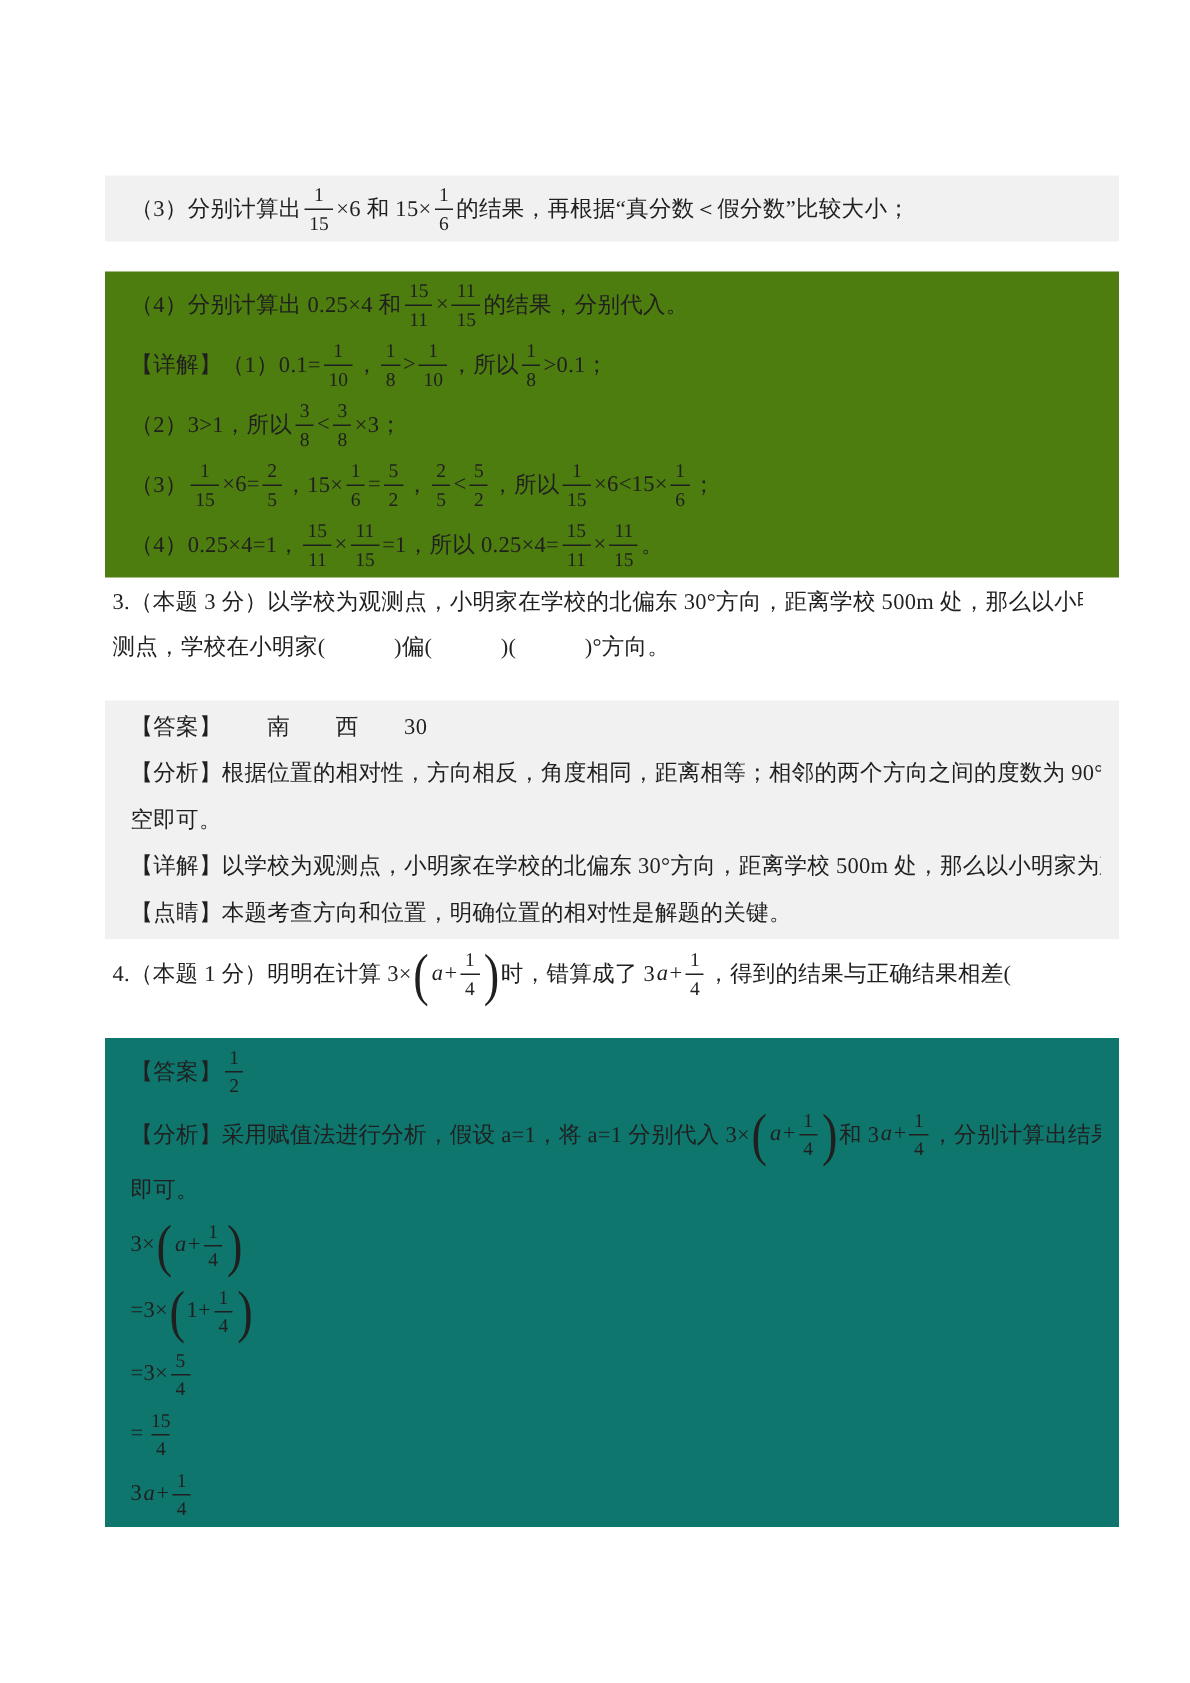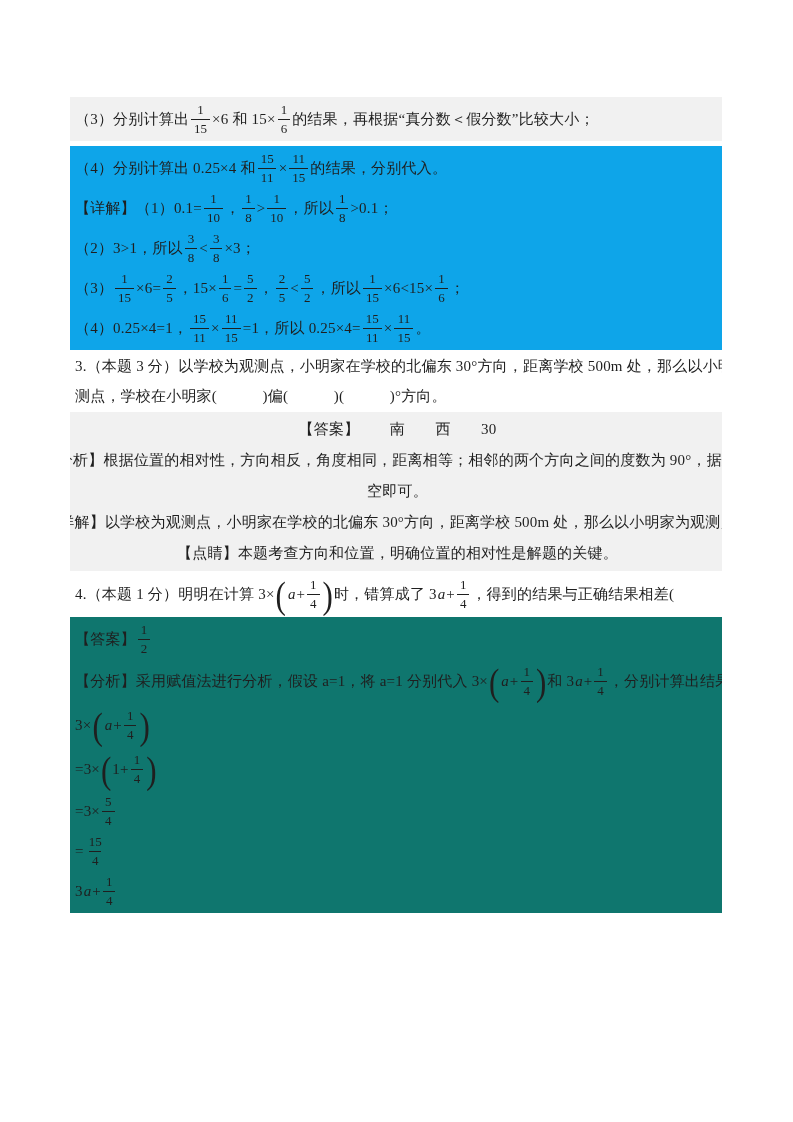--- a/index.html
+++ b/index.html
@@ -15,33 +15,33 @@
     overflow: hidden;
     font-family: "Liberation Serif", "DejaVu Serif", serif;
   }
   .content-column {
     position: absolute;
     left: 70px;
     top: 97px;
     width: 652px;
   }
   .block { width: 100%; }
-  .band { padding: 2px 0; }
+  .band { padding: 2px 12px; margin-top: 20px; }
   .plain-block { background: transparent; padding: 1px 0; }
   .gap-after { margin-bottom: 5px; }
   .line {
     display: flex;
     align-items: center;
     padding-left: 5px;
     padding-right: 2px;
     font-size: 15px;
     overflow: hidden;
   }
   .line.plain { min-height: 30px; }
-  .line.plain31 { min-height: 31px; justify-content: center; }
+  .line.plain31 { min-height: 31px; }
   .line.mid { min-height: 40px; }
   .line.tall { min-height: 44px; }
   .seg-text { white-space: pre; letter-spacing: 0.2px; }
   .seg-var {
     font-style: italic;
     padding: 0 1px;
     white-space: pre;
   }
   .frac {
     display: inline-flex;
@@ -77,21 +77,21 @@
             <span class="den" style="border-top-color: rgb(31, 31, 31);">15</span>
           </span>
           <span class="seg-text">×6 和 15×</span>
           <span class="frac">
             <span class="num">1</span>
             <span class="den" style="border-top-color: rgb(31, 31, 31);">6</span>
           </span>
           <span class="seg-text">的结果，再根据“真分数＜假分数”比较大小；</span>
         </div>
       </div>
-      <div class="block band" style="background: #0ea5e9;">
+      <div class="block band" style="background: #4d7c0f;">
         <div class="line mid">
           <span class="seg-text">（4）分别计算出 0.25×4 和</span>
           <span class="frac">
             <span class="num">15</span>
             <span class="den" style="border-top-color: rgb(31, 31, 31);">11</span>
           </span>
           <span class="seg-text">×</span>
           <span class="frac">
             <span class="num">11</span>
             <span class="den" style="border-top-color: rgb(31, 31, 31);">15</span>
@@ -267,20 +267,23 @@
           <span class="paren">)</span>
           <span class="seg-text">和 3</span>
           <span class="seg-var">a</span>
           <span class="seg-text">+</span>
           <span class="frac">
             <span class="num">1</span>
             <span class="den" style="border-top-color: rgb(31, 31, 31);">4</span>
           </span>
           <span class="seg-text">，分别计算出结果，求差</span>
         </div>
+        <div class="line plain">
+          <span class="seg-text">即可。</span>
+        </div>
         <div class="line tall">
           <span class="seg-text">3×</span>
           <span class="paren">(</span>
           <span class="seg-var">a</span>
           <span class="seg-text">+</span>
           <span class="frac">
             <span class="num">1</span>
             <span class="den" style="border-top-color: rgb(31, 31, 31);">4</span>
           </span>
           <span class="paren">)</span>

